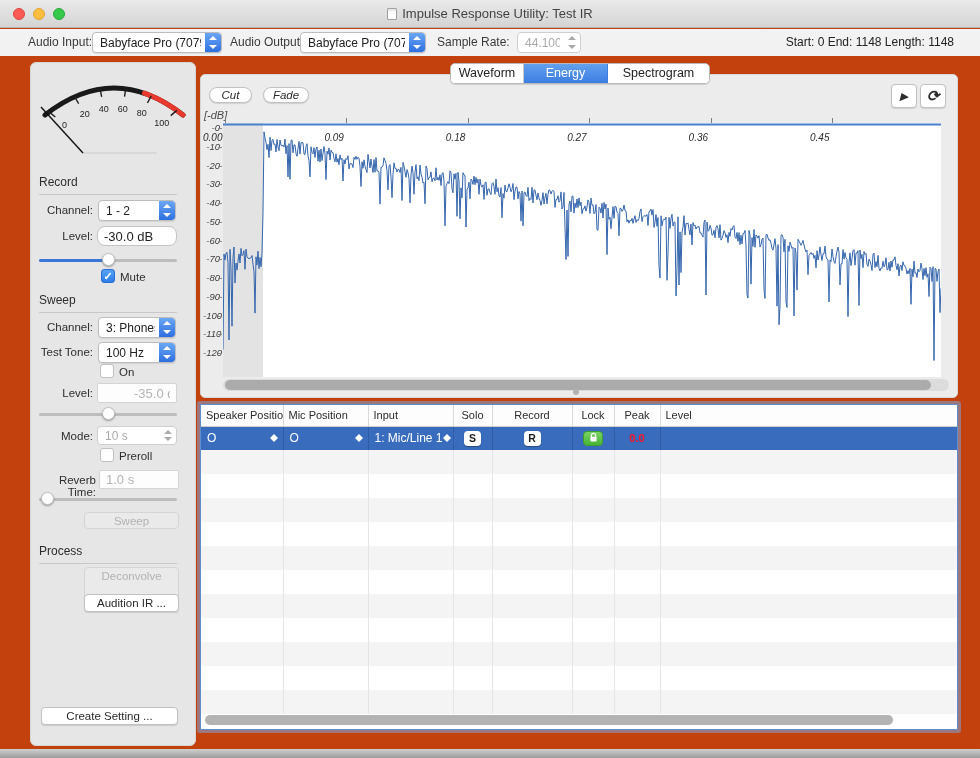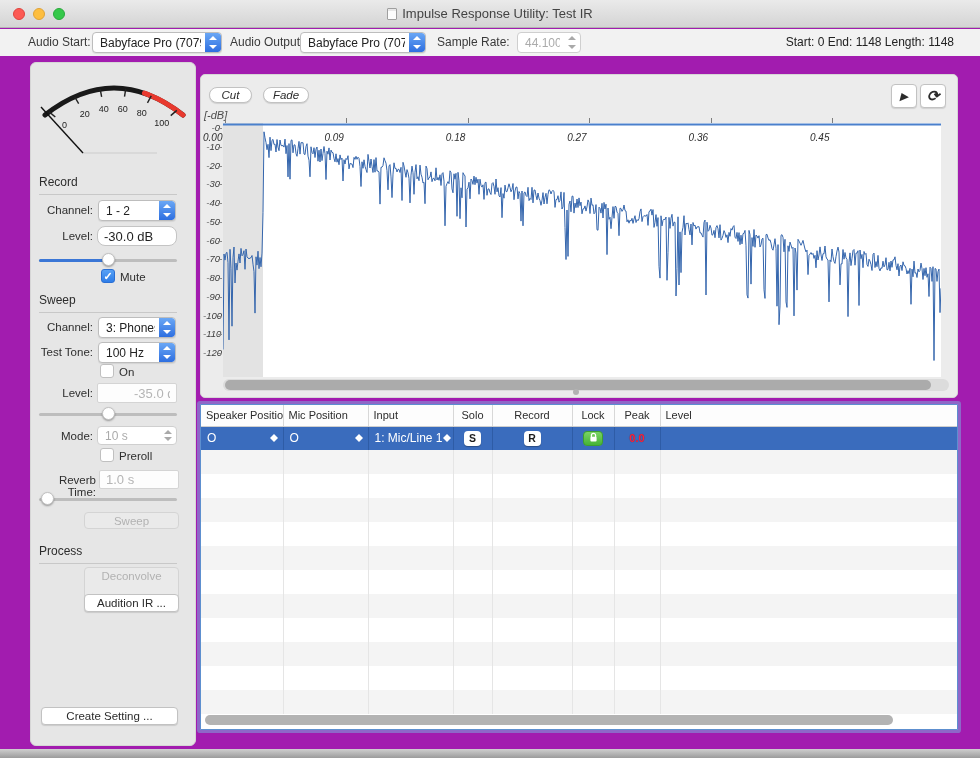--- a/index.html
+++ b/index.html
@@ -1,19 +1,19 @@
 <!DOCTYPE html>
 <html><head>
 <meta charset="utf-8">
 <style>
   * { margin:0; padding:0; box-sizing:border-box; }
   html,body { background:#888; }
   body { font-family:"Liberation Sans", sans-serif; }
   #window {
-    position:relative; width:980px; height:758px; background:#a21caf;
+    position:relative; width:980px; height:758px; background:#c2410c;
     overflow:hidden; font-size:12px; color:#2e2e2e;
   }
   
   #titlebar {
     position:absolute; left:0; top:0; width:980px; height:28px;
     background:linear-gradient(#eaeaea,#d4d4d4); border-bottom:1px solid #b4b4b4;
   }
   .traffic { position:absolute; top:8px; width:12px; height:12px; border-radius:50%; }
   #tl-close { left:13px; background:#fc5a54; border:1px solid #df443e; }
   #tl-min   { left:33px; background:#fdbe40; border:1px solid #dfa338; }
@@ -142,21 +142,21 @@
 <div id="window">
 
   <div id="titlebar">
     <div id="tl-close" class="traffic"></div>
     <div id="tl-min" class="traffic"></div>
     <div id="tl-zoom" class="traffic"></div>
     <div id="title-wrap"><span id="doc-icon"></span><span>Impulse Response Utility: Test IR</span></div>
   </div>
 
   <div id="toolbar">
-    <span class="tb-label" style="left:28px">Audio Start:</span>
+    <span class="tb-label" style="left:28px">Audio Input:</span>
     <div class="dropdown" style="left:92px; top:3px; width:130px">
       <span class="dd-value">Babyface Pro (7079...</span>
       <span class="dd-stepper">
           <i class="chev up"></i>
           <i class="chev dn"></i>
         </span>
     </div>
     <span class="tb-label" style="left:230px">Audio Output:</span>
     <div class="dropdown" style="left:300px; top:3px; width:126px">
       <span class="dd-value">Babyface Pro (7079...</span>
@@ -257,20 +257,25 @@
       <div class="thumb" style="left:6%"></div>
     </div>
     <div class="btn disabled" style="left:53px; top:449px; width:95px; height:17px; line-height:16px">Sweep</div>
 
     <div class="section-title" style="top:481px">Process</div>
     <div class="btn disabled" style="left:53px; top:504px; width:95px; height:33px; line-height:16px">Deconvolve</div>
     <div class="btn" style="left:53px; top:531px; width:95px; height:18px; line-height:17px">Audition IR ...</div>
     <div class="btn" style="left:10px; top:644px; width:137px; height:18px; line-height:17px">Create Setting ...</div>
   </div>
 
+  <div id="segmented">
+    <div class="segment" style="width:73px">Waveform</div>
+    <div class="segment active" style="width:84px">Energy</div>
+    <div class="segment" style="width:101px">Spectrogram</div>
+  </div>
 
   <div id="chart-card">
     <div class="btn" style="left:8px; top:12px; width:43px; height:16px; line-height:15px; border-radius:8px">Cut</div>
     <div class="btn" style="left:62px; top:12px; width:46px; height:16px; line-height:15px; border-radius:8px">Fade</div>
     <div class="btn" style="left:690px; top:9px; width:26px; height:24px; line-height:23px; font-size:11px">▶</div>
     <div class="btn" style="left:719px; top:9px; width:26px; height:24px; line-height:22px; font-size:15px; font-weight:bold">⟳</div>
 
     <span id="db-unit">[-dB]</span>
 
     <div id="plot-wrap">

